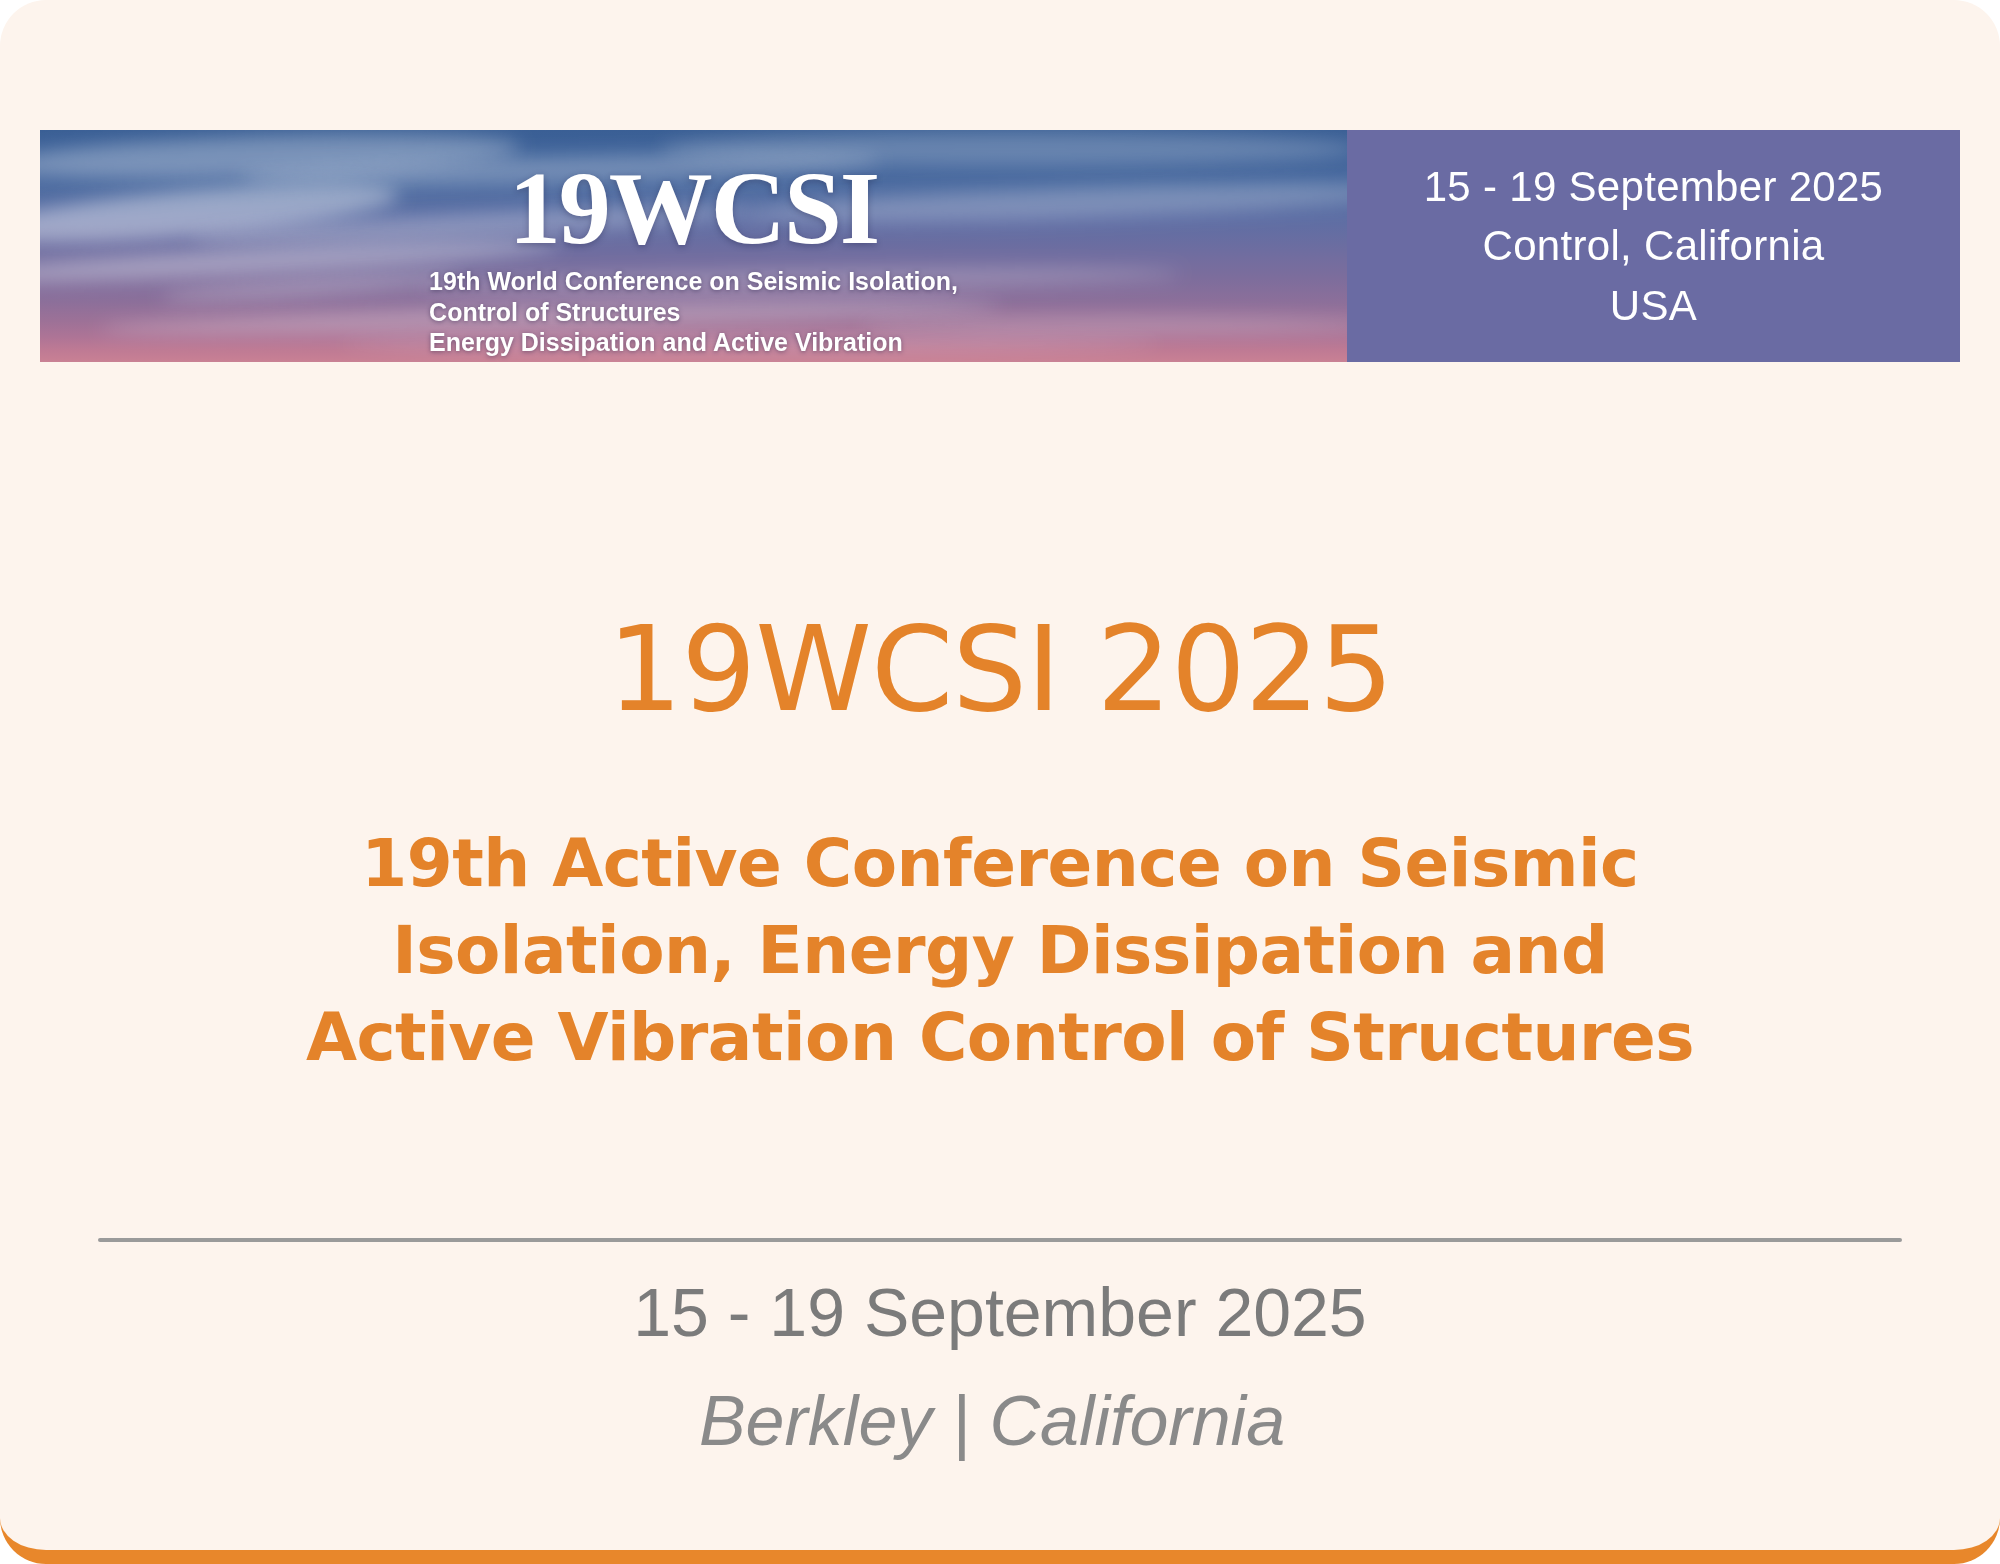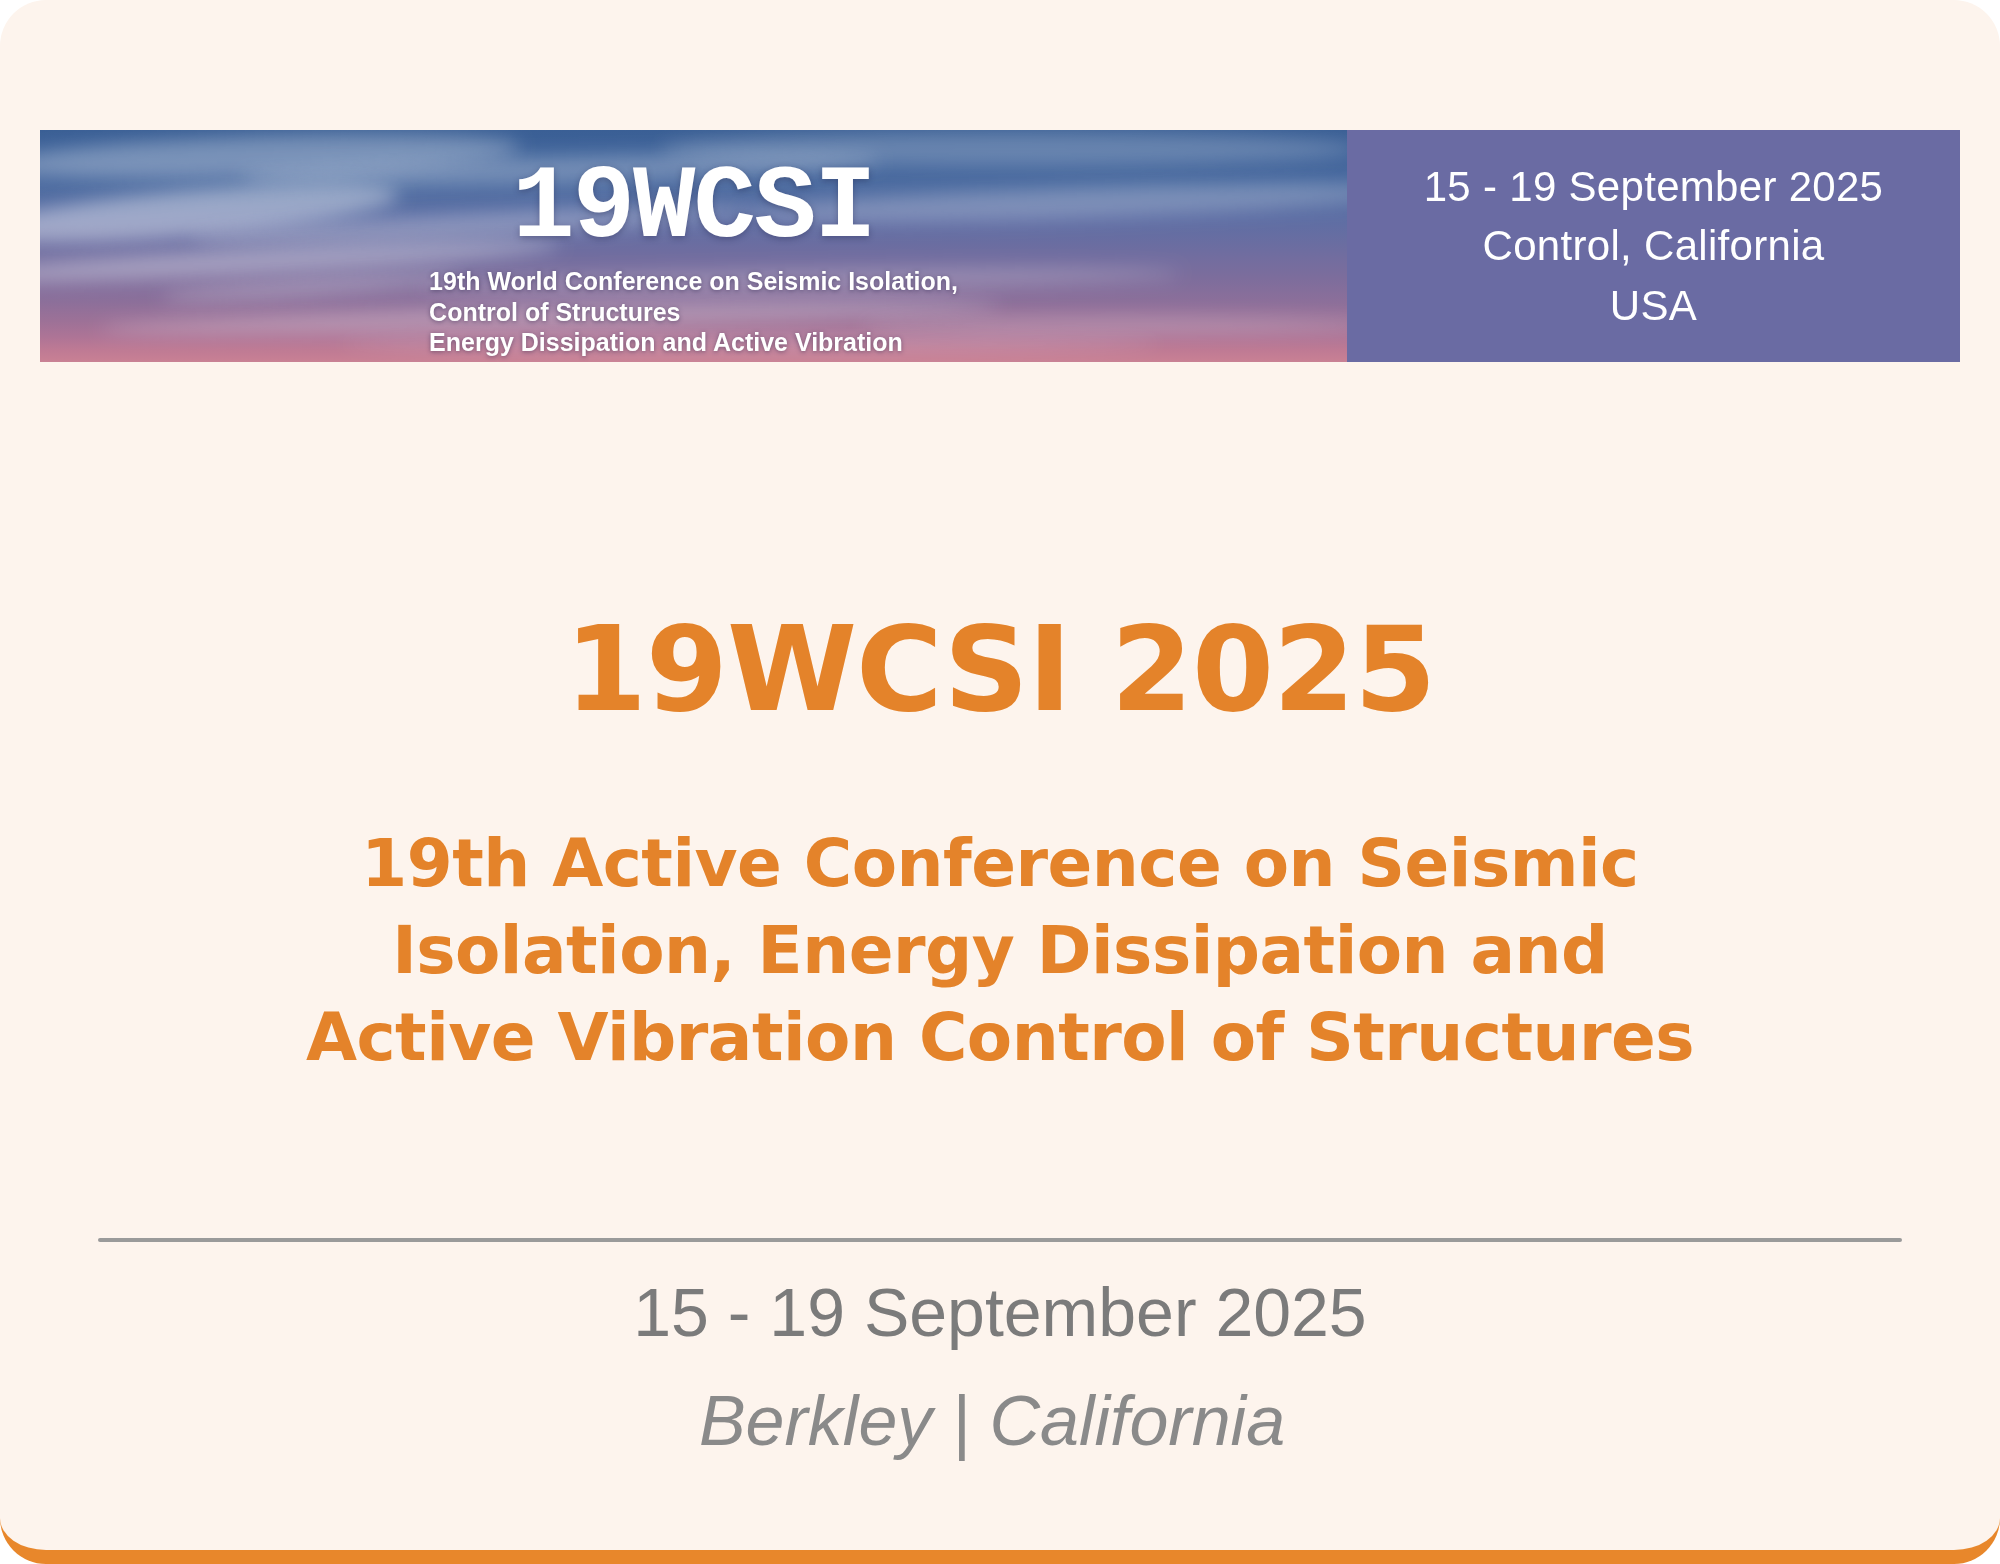--- a/index.html
+++ b/index.html
@@ -79,21 +79,21 @@
     position: absolute;
     inset: 0;
     display: flex;
     flex-direction: column;
     align-items: center;
     justify-content: flex-start;
     padding-top: 26px;
   }
 
   .banner-logo {
-    font-family: Liberation Mono, monospace;
+    font-family: Liberation Serif, serif;
     font-weight: bold;
     font-size: 104px;
     line-height: 1.0;
     color: #ffffff;
     letter-spacing: -2px;
     text-shadow: 0 2px 6px rgba(30,30,70,0.35);
     text-align: right;
   }
 
   .banner-sub {
@@ -127,21 +127,21 @@
   }
 
   
   .title {
     position: absolute;
     left: 0;
     right: 0;
     top: 610px;
     text-align: center;
     font-family: "DejaVu Sans", sans-serif;
-    font-weight: bold;
+    font-weight: normal;
     font-size: 118px;
     line-height: 1.0;
     color: #e4832a;
     letter-spacing: -1px;
   }
 
   .subtitle {
     position: absolute;
     left: 90px;
     right: 90px;

